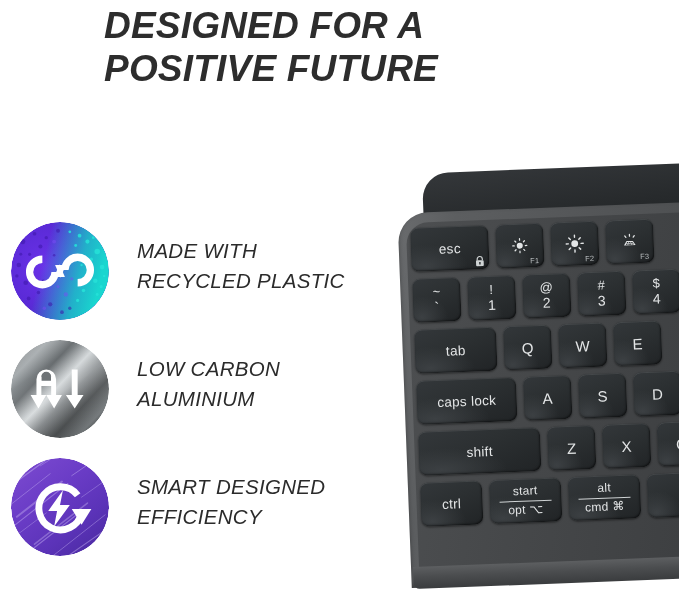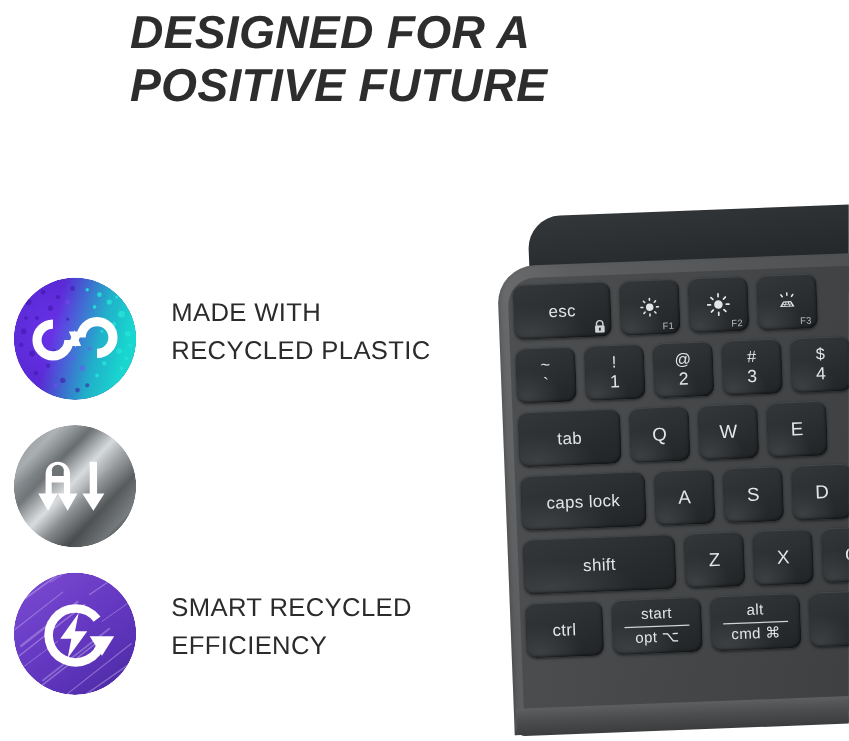--- a/index.html
+++ b/index.html
@@ -26,20 +26,21 @@
     color: #2d2d2d;
     white-space: pre-line;
     font-style: italic;
   }
 
   
   .features {
     position: absolute;
     left: 0px; top: 222px;
     width: 390px;
+    font-style: italic;
   }
   .feature {
     position: relative;
     height: 118px;
   }
   .badge {
     position: absolute;
     left: 11px; top: 0px;
     width: 98px; height: 98px;
     border-radius: 50%;
@@ -312,20 +313,22 @@
           <path d="M36 30 A10 10 0 0 1 46 40 L46 56 L52 56 L44 70 L36 56 L41 56 L41 47 L31 47 L31 56 L36 56 L28 70 L20 56 L26 56 L26 40 A10 10 0 0 1 36 30 Z
                    M31 37.5 L41 37.5 A5 5 0 0 0 31 37.5 Z" fill="#ffffff"></path>
           <rect x="31" y="33.5" width="10" height="8" fill="url(#alMetal)" opacity="0"></rect>
 
           <path d="M31.2 41.6 L40.8 41.6 L40.8 37.6 A4.8 4.8 0 0 0 31.2 37.6 Z" fill="#6e7376"></path>
 
           <path d="M62 30 L68 30 L68 56 L74 56 L65 70 L56 56 L62 56 Z" fill="#ffffff"></path>
         </g>
       </svg>
     </div>
+    <div class="feature-label">LOW CARBON
+ALUMINIUM</div>
   </div>
 
   <div class="feature">
     <div class="badge">
       <svg viewBox="0 0 100 100" aria-hidden="true">
         <defs>
           <linearGradient id="btBase" x1="0.1" y1="0" x2="0.9" y2="1">
             <stop offset="0%" stop-color="#7b4ad0"></stop>
             <stop offset="38%" stop-color="#6a3cc6"></stop>
             <stop offset="70%" stop-color="#5b33b8"></stop>
@@ -355,21 +358,21 @@
             <path d="M24 88 L78 46" stroke-width="1.6"></path>
           </g>
 
           <path d="M68 38 A22 22 0 1 0 72 56" fill="none" stroke="#ffffff" stroke-width="7" stroke-linecap="butt"></path>
           <path d="M62 52 L82 52 L72 68 Z" fill="#ffffff"></path>
 
           <path d="M53 33 L38 54 L47 54 L44 70 L60 48 L50 48 L53 33 Z" fill="#ffffff"></path>
         </g>
       </svg>
     </div>
-    <div class="feature-label">SMART RECYCLED
+    <div class="feature-label">SMART DESIGNED
 EFFICIENCY</div>
   </div>
 
 </div>
 
 <div class="keyboard-wrap">
   <div class="kb-rotate">
     <div class="kb-back"></div>
     <div class="kb-chassis"></div>
     <div class="kb-well"></div>

